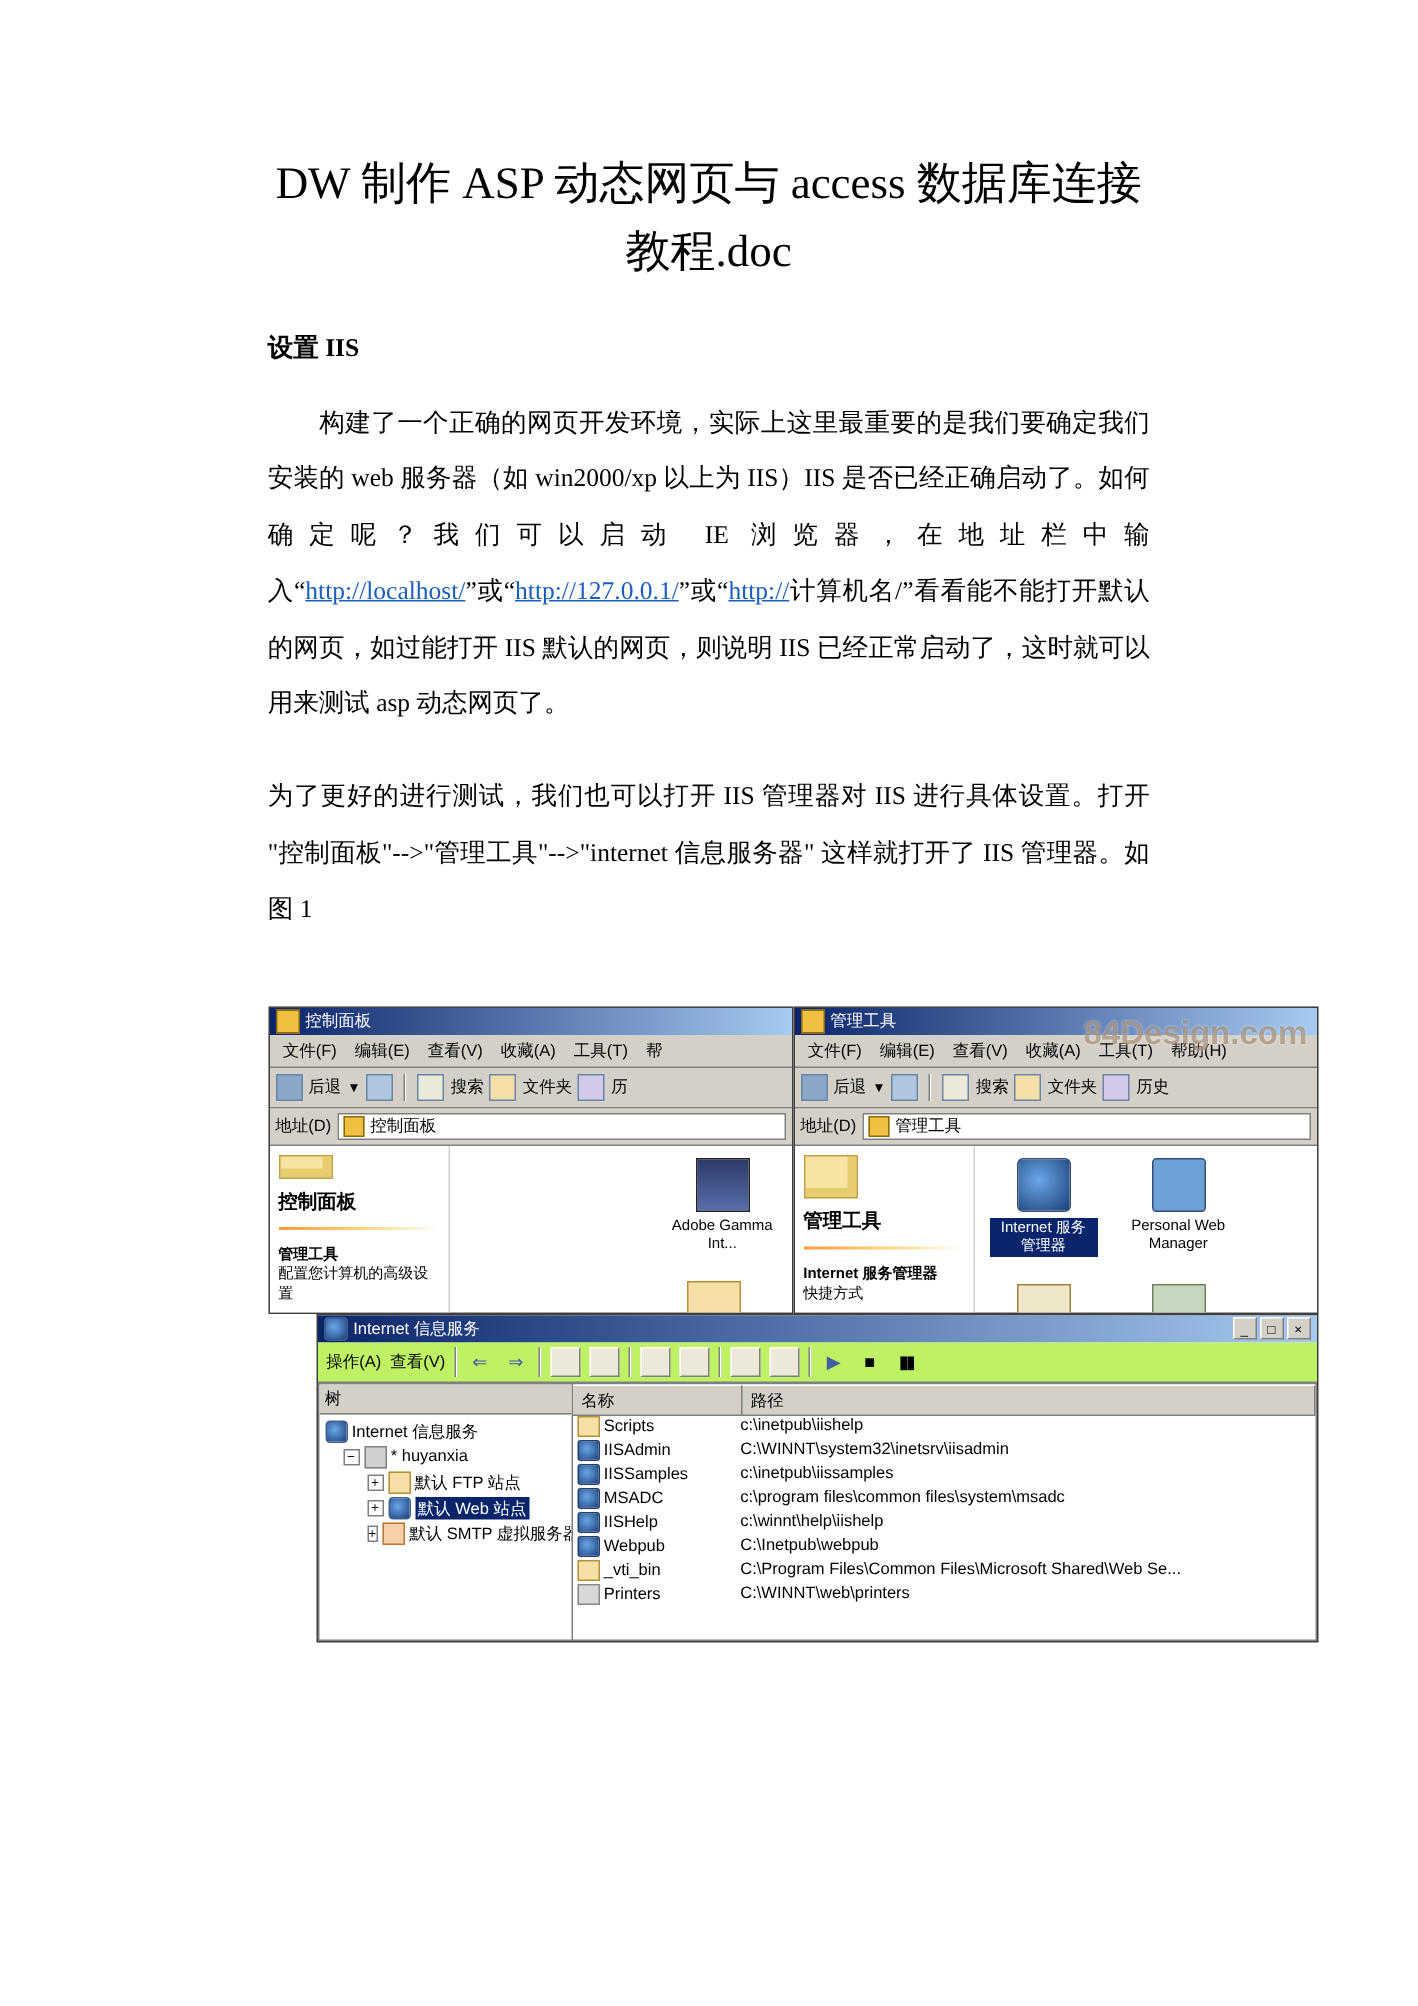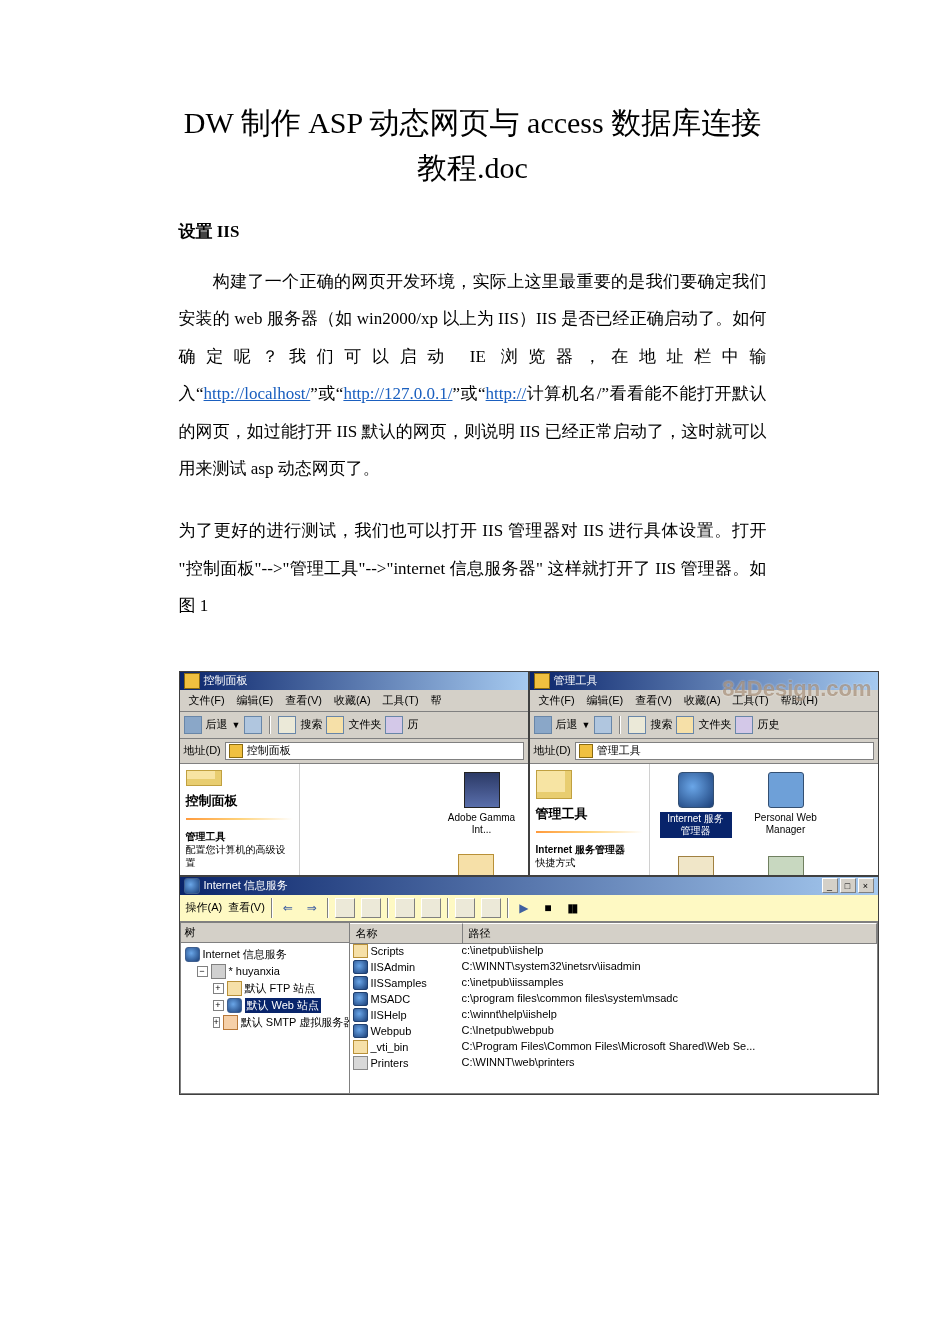--- a/index.html
+++ b/index.html
@@ -234,21 +234,21 @@
   .win-btns { margin-left:auto; display:flex; gap:2px; }
   .win-btn {
     width:14px; height:13px; background:#d4d0c8;
     border:1px solid #808080; border-top-color:#fff; border-left-color:#fff;
     display:flex; align-items:center; justify-content:center;
     font-size:9px; font-family:Arial;
     color:#000;
   }
   .iis-toolbar {
     display:flex; align-items:center; gap:6px;
-    height:26px; background:#fef9c3;
+    height:26px; background:#bef264;
     border-bottom:1px solid #808080;
     padding:0 6px;
     font-family:Tahoma,sans-serif; font-size:11px;
   }
   .iis-toolbar .sep { width:1px; height:20px; background:#808080; border-right:1px solid #fff; }
   .iis-tbicon {
     width:18px; height:18px;
     border:1px solid #808080;
     background:#ece9d8;
     border-top-color:#fff; border-left-color:#fff;
@@ -334,20 +334,21 @@
   .li-icon {
     width:13px;height:12px;background:#f6e0a8;border:1px solid #b89038;
     flex-shrink:0;
   }
   .li-icon.globe{background:radial-gradient(circle at 40% 40%,#6aa6e8,#1b3f78);border-radius:2px;border:1px solid #204070;}
   .li-icon.folder{background:#f6e0a8;}
   .li-icon.print{background:#d8d8d8;border:1px solid #888;}
 
   .iis-outer {
     border:1px solid #404040;
+    margin-left:32px;
   }
 </style>
 </head>
 <body>
 
 <div class="page">
 
   <h1 class="title">DW 制作 ASP 动态网页与 access 数据库连接教程.doc</h1>
 
   <div class="section-heading">设置 IIS</div>

